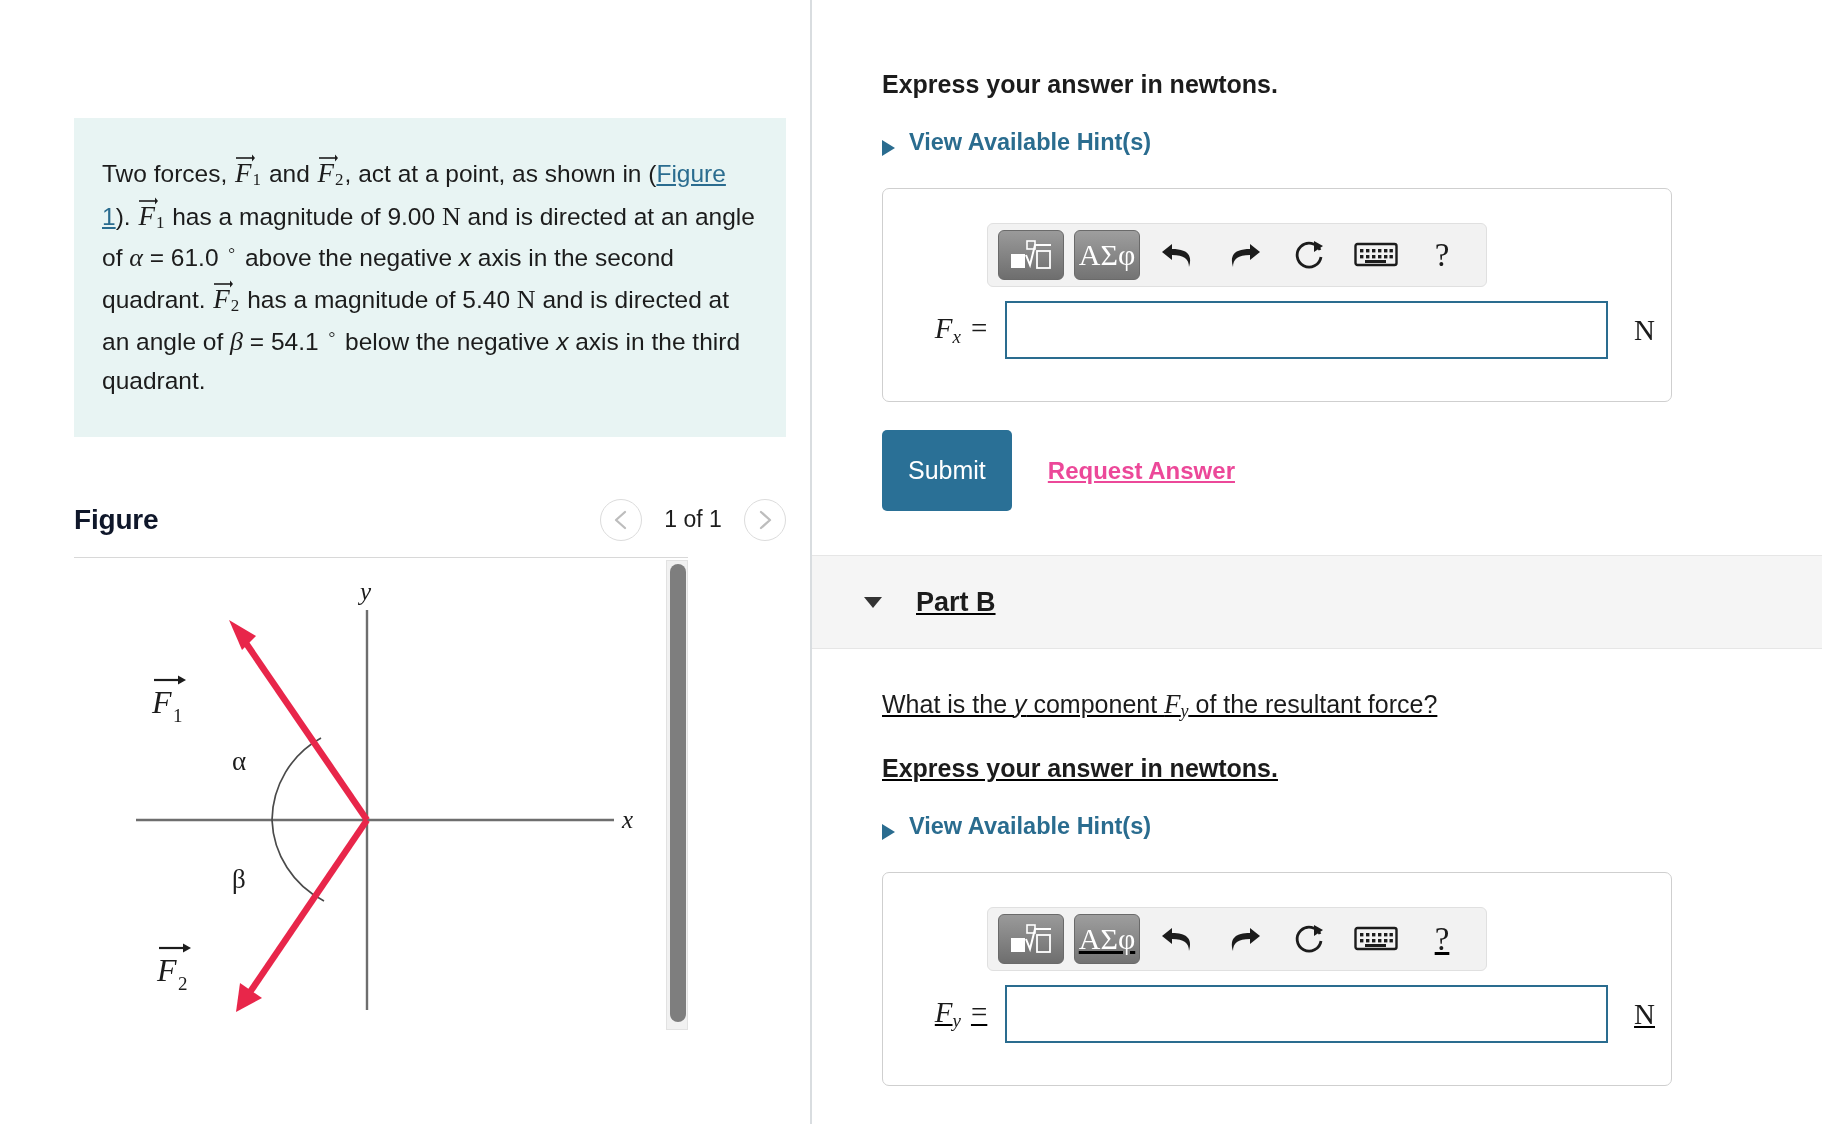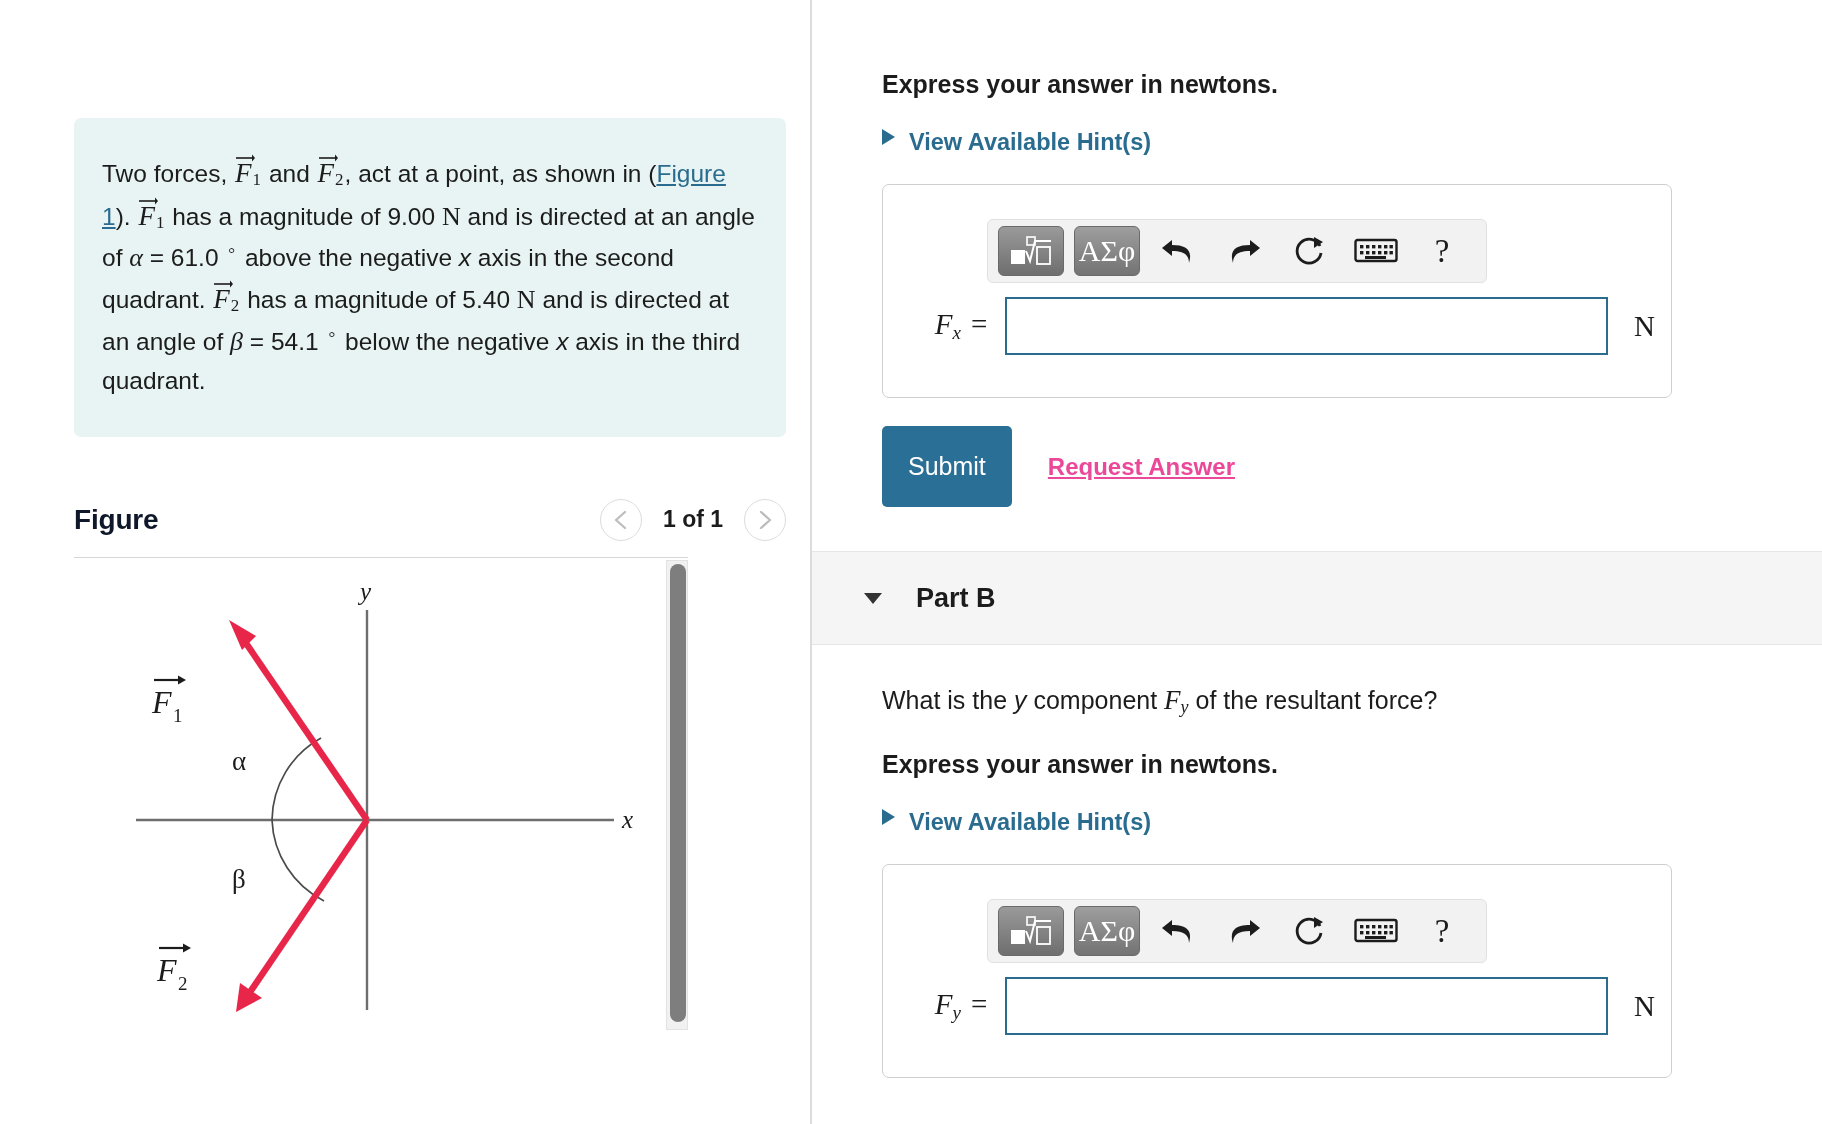--- a/index.html
+++ b/index.html
@@ -33,21 +33,20 @@
     width: 720px;
   }
   .problem-box {
     margin-top: 118px;
     background: #e8f4f3;
     padding: 34px 30px 36px 28px;
     width: 712px;
     font-size: 24.5px;
     line-height: 1.58;
     color: #1c1c1c;
-    border-radius: 7px;
   }
   .problem-box p { margin: 0; }
   .vecF {
     display: inline-block;
     position: relative;
     font-family: "Liberation Serif", serif;
     font-style: italic;
     font-size: 27px;
     padding: 0 1px;
     vertical-align: baseline;
@@ -96,21 +95,20 @@
     font-size: 28px;
     font-weight: bold;
     color: #0f172a;
     letter-spacing: -0.2px;
   }
   .fignav {
     margin-left: auto;
     display: flex;
     align-items: center;
     gap: 18px;
-    font-weight: bold;
   }
   .navbtn {
     width: 42px; height: 42px;
     border-radius: 50%;
     border: 1.6px solid #dcdcdc;
     background: #fff;
     display: flex; align-items: center; justify-content: center;
     cursor: pointer;
     padding: 0;
   }
@@ -178,21 +176,21 @@
     vertical-align: -4px;
   }
   .express {
     font-size: 25px;
     font-weight: bold;
     color: #1c1c1c;
     margin: 16px;
   }
   .hintlink {
     display: inline-flex;
-    align-items: flex-start;
+    align-items: flex-end;
     gap: 14px;
     color: #2a6c8f;
     font-size: 23.5px;
     font-weight: bold;
     cursor: pointer;
     text-decoration: none;
   }
   .tri {
     width: 0; height: 0;
     border-left: 13px solid #2a6c8f;
@@ -488,21 +486,21 @@
           <span class="unit">N</span>
         </div>
       </div>
 
       <div class="btn-row" style="margin-left:70px; margin-top:28px;">
         <button class="submit-btn">Submit</button>
         <a class="req-link" href="#">Request Answer</a>
       </div>
     </div>
 
-    <div style="margin-top:44px;">
+    <div style="margin-top:44px;text-decoration:underline;">
       <div class="part-header">
         <span class="tri down"></span>
         <span class="part-label">Part B</span>
       </div>
 
       <p class="qtext" style="margin-left:70px; margin-top:40px;"><span>What is the </span><span class="itx">y</span><span> component </span><span class="mathF"><span>F</span><sub>y</sub></span><span> of the resultant force?</span></p>
 
       <p class="express" style="margin-left:70px; margin-top:32px;">Express your answer in newtons.</p>
 
       <div style="margin-left:70px; margin-top:30px;">

